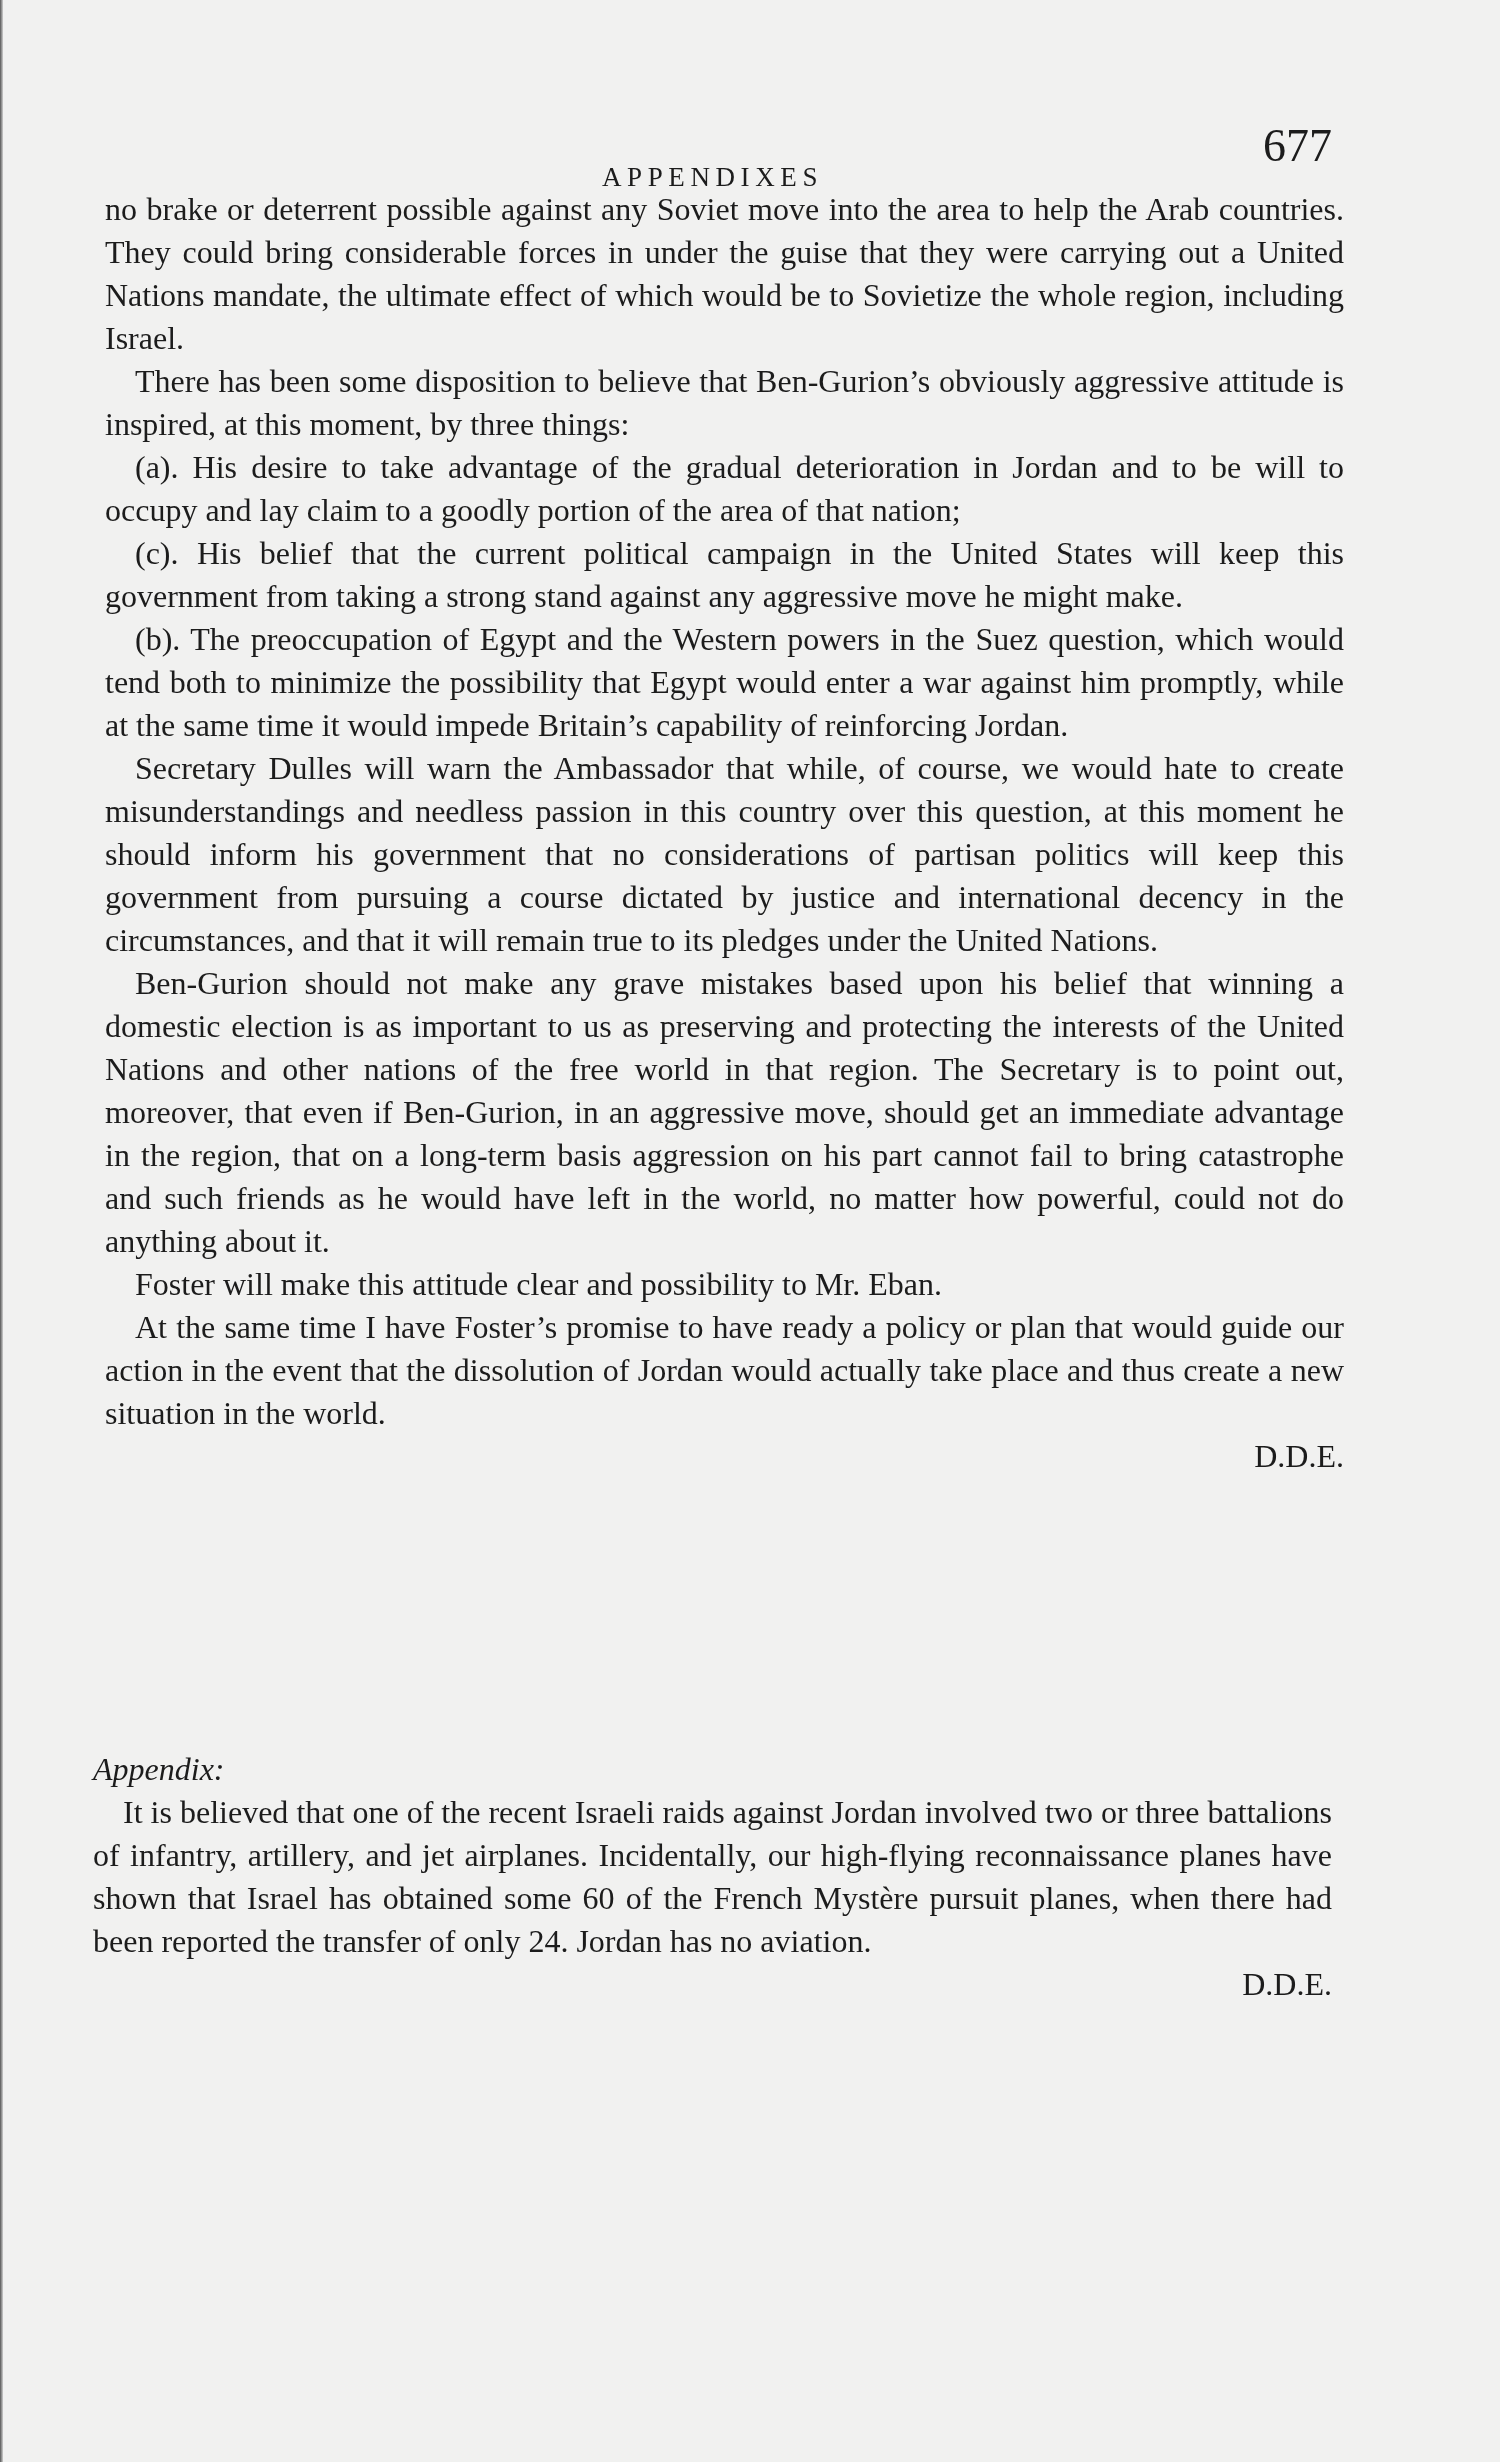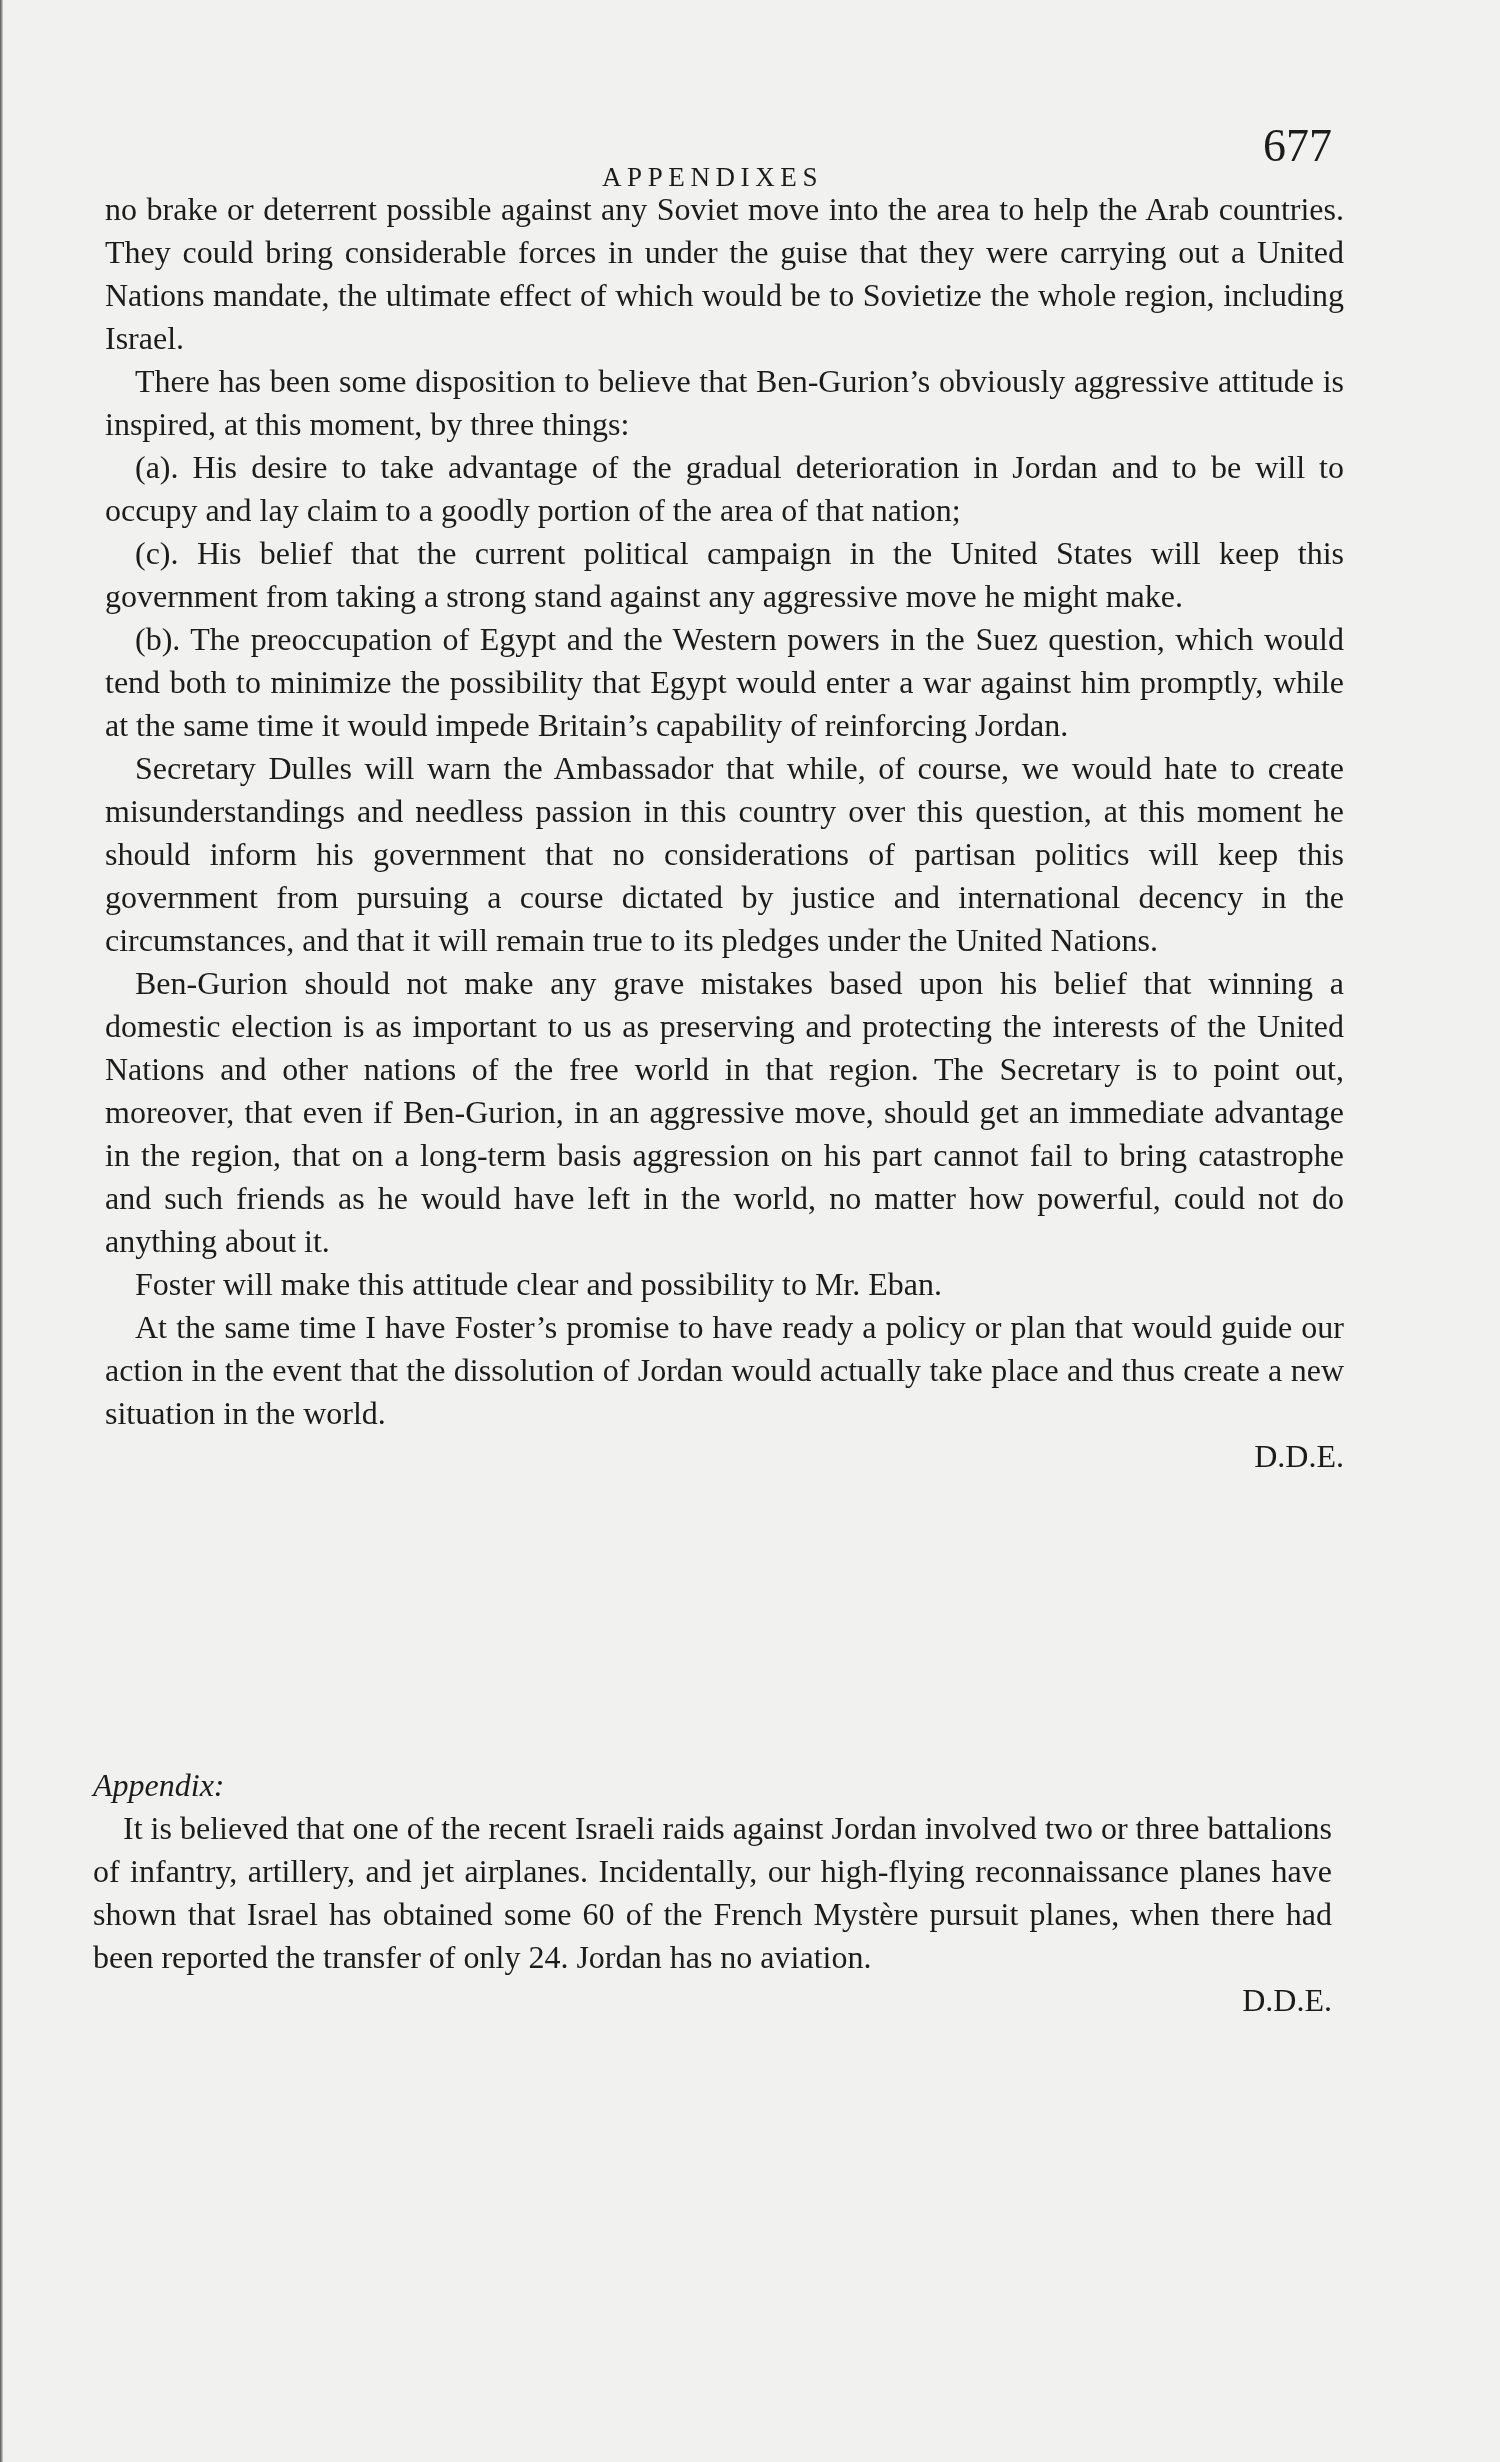--- a/index.html
+++ b/index.html
@@ -61,21 +61,21 @@
   }
   .signature {
     text-align: right;
     margin: 0;
   }
   .appendix-heading {
     font-style: italic;
     margin: 0;
   }
   #main-body { top: 188px; margin-left: 12px; }
-  #appendix-section { top: 1748px; margin-top: 16px; }
+  #appendix-section { top: 1748px; }
 </style>
 </head>
 <body>
 
 <div class="left-edge"></div>
 
 <div class="running-head">
   <div class="running-title">APPENDIXES</div>
   <div class="page-number">677</div>
 </div>

